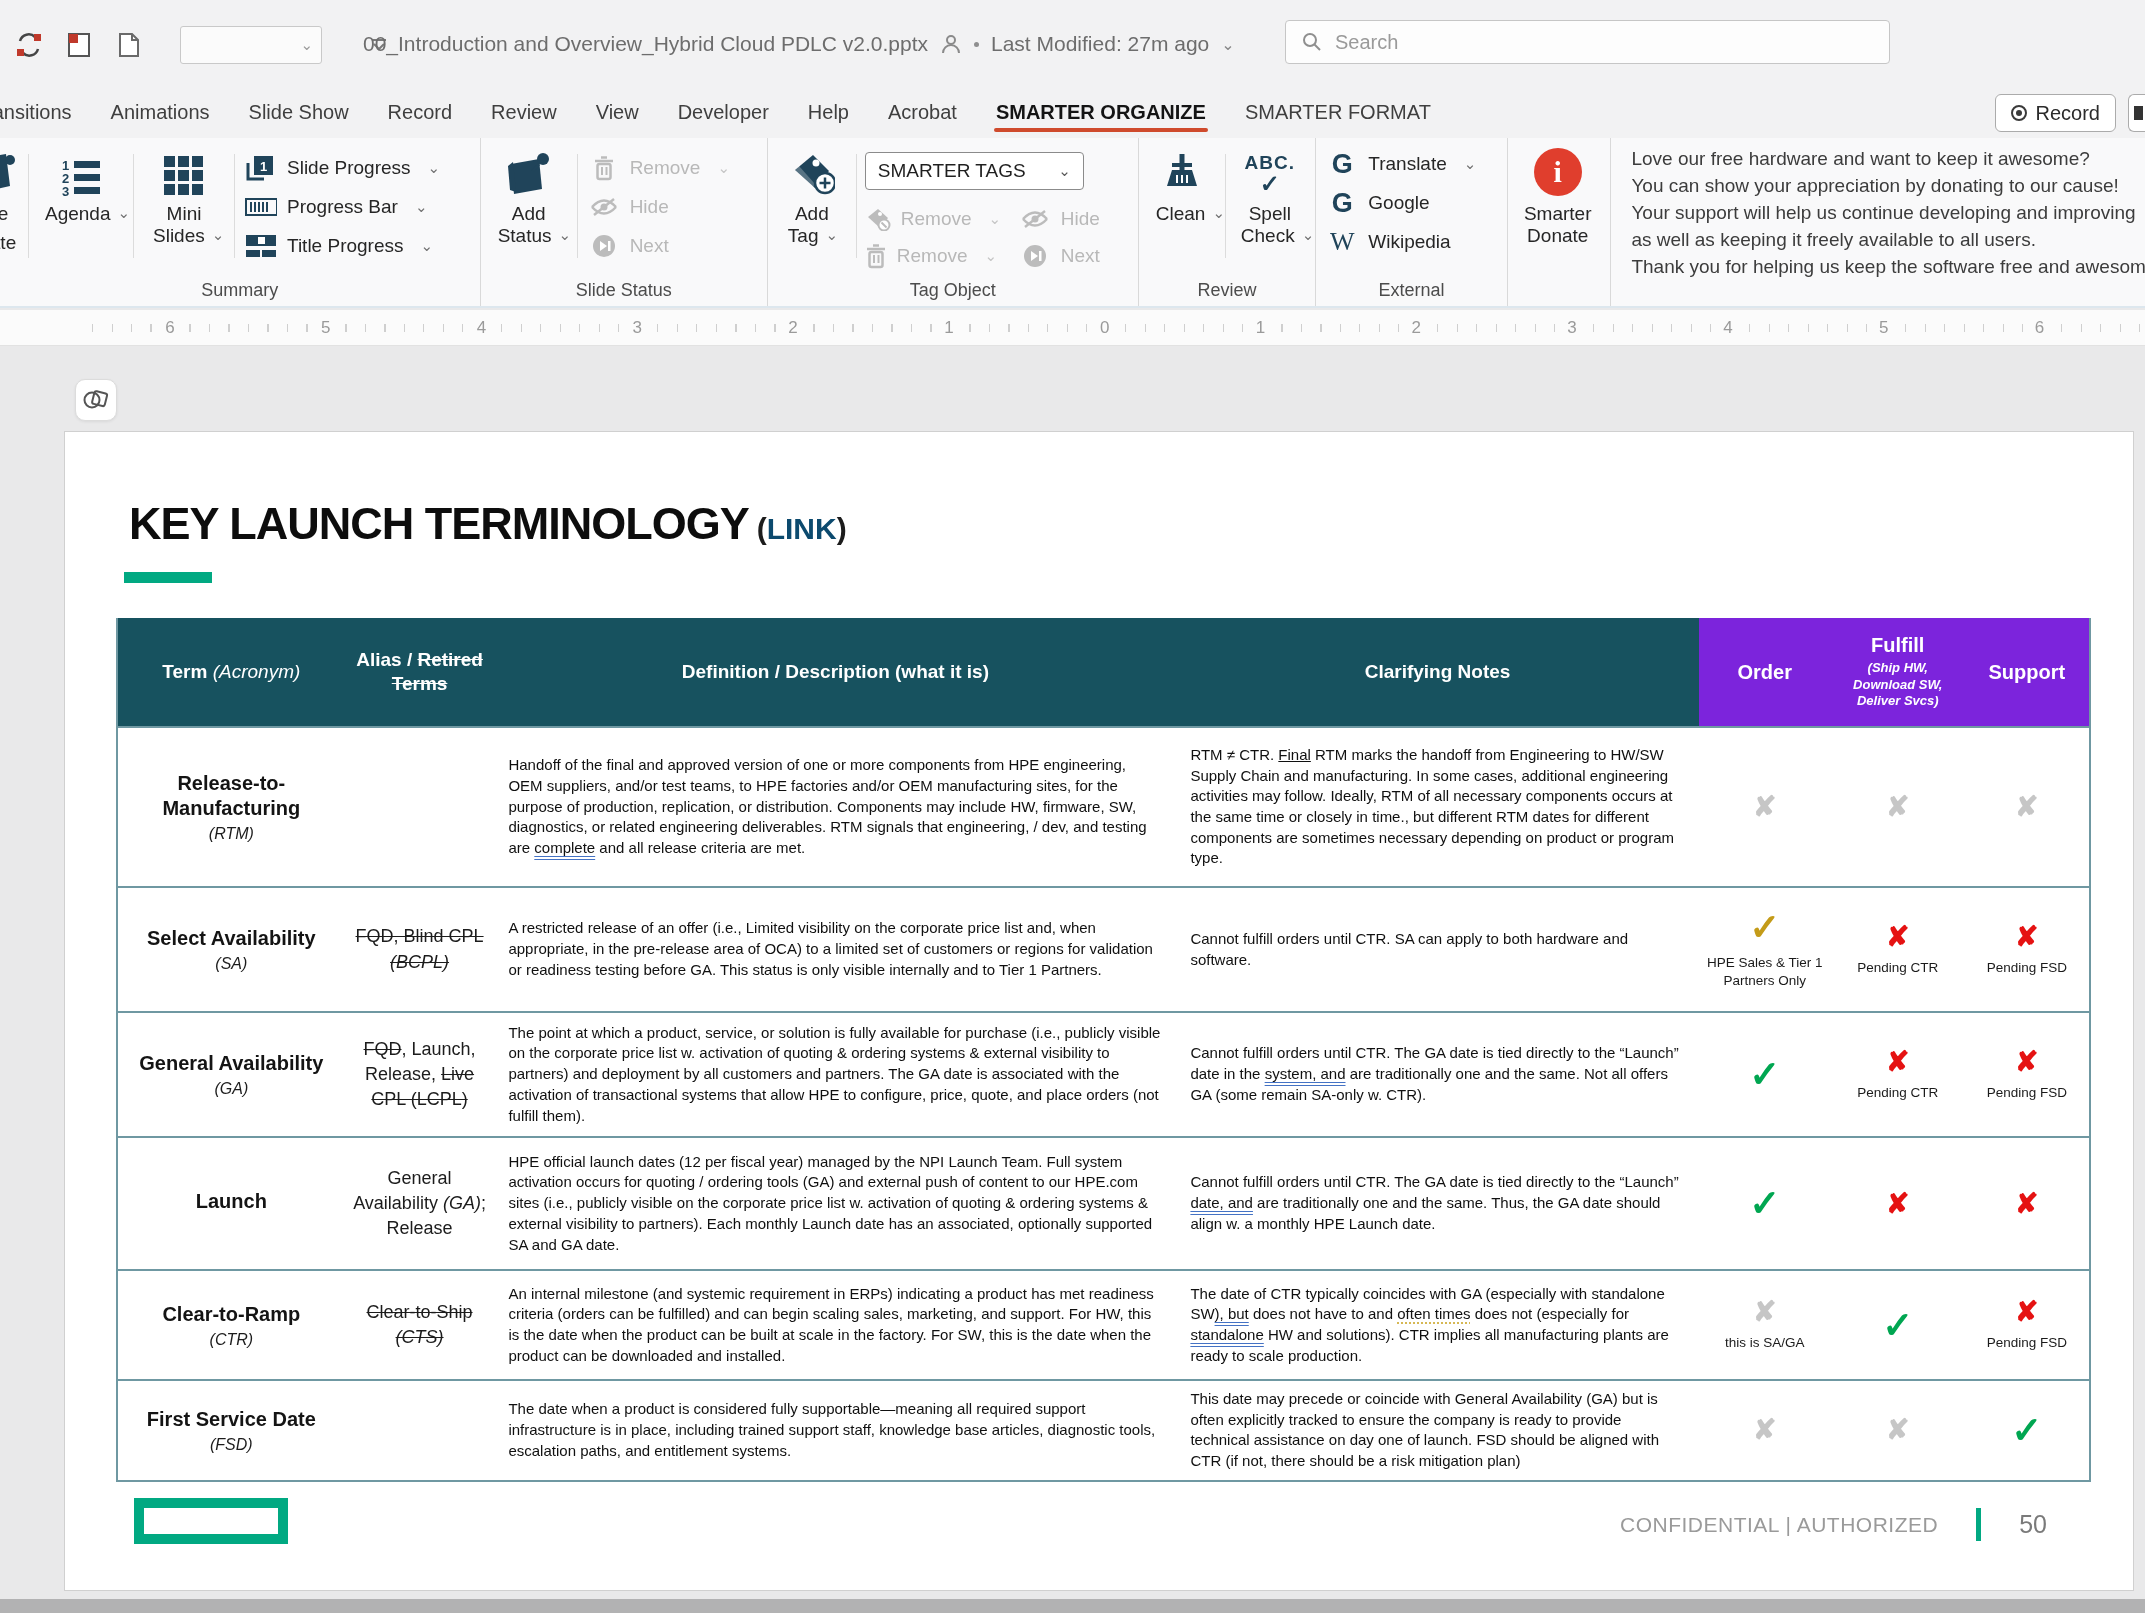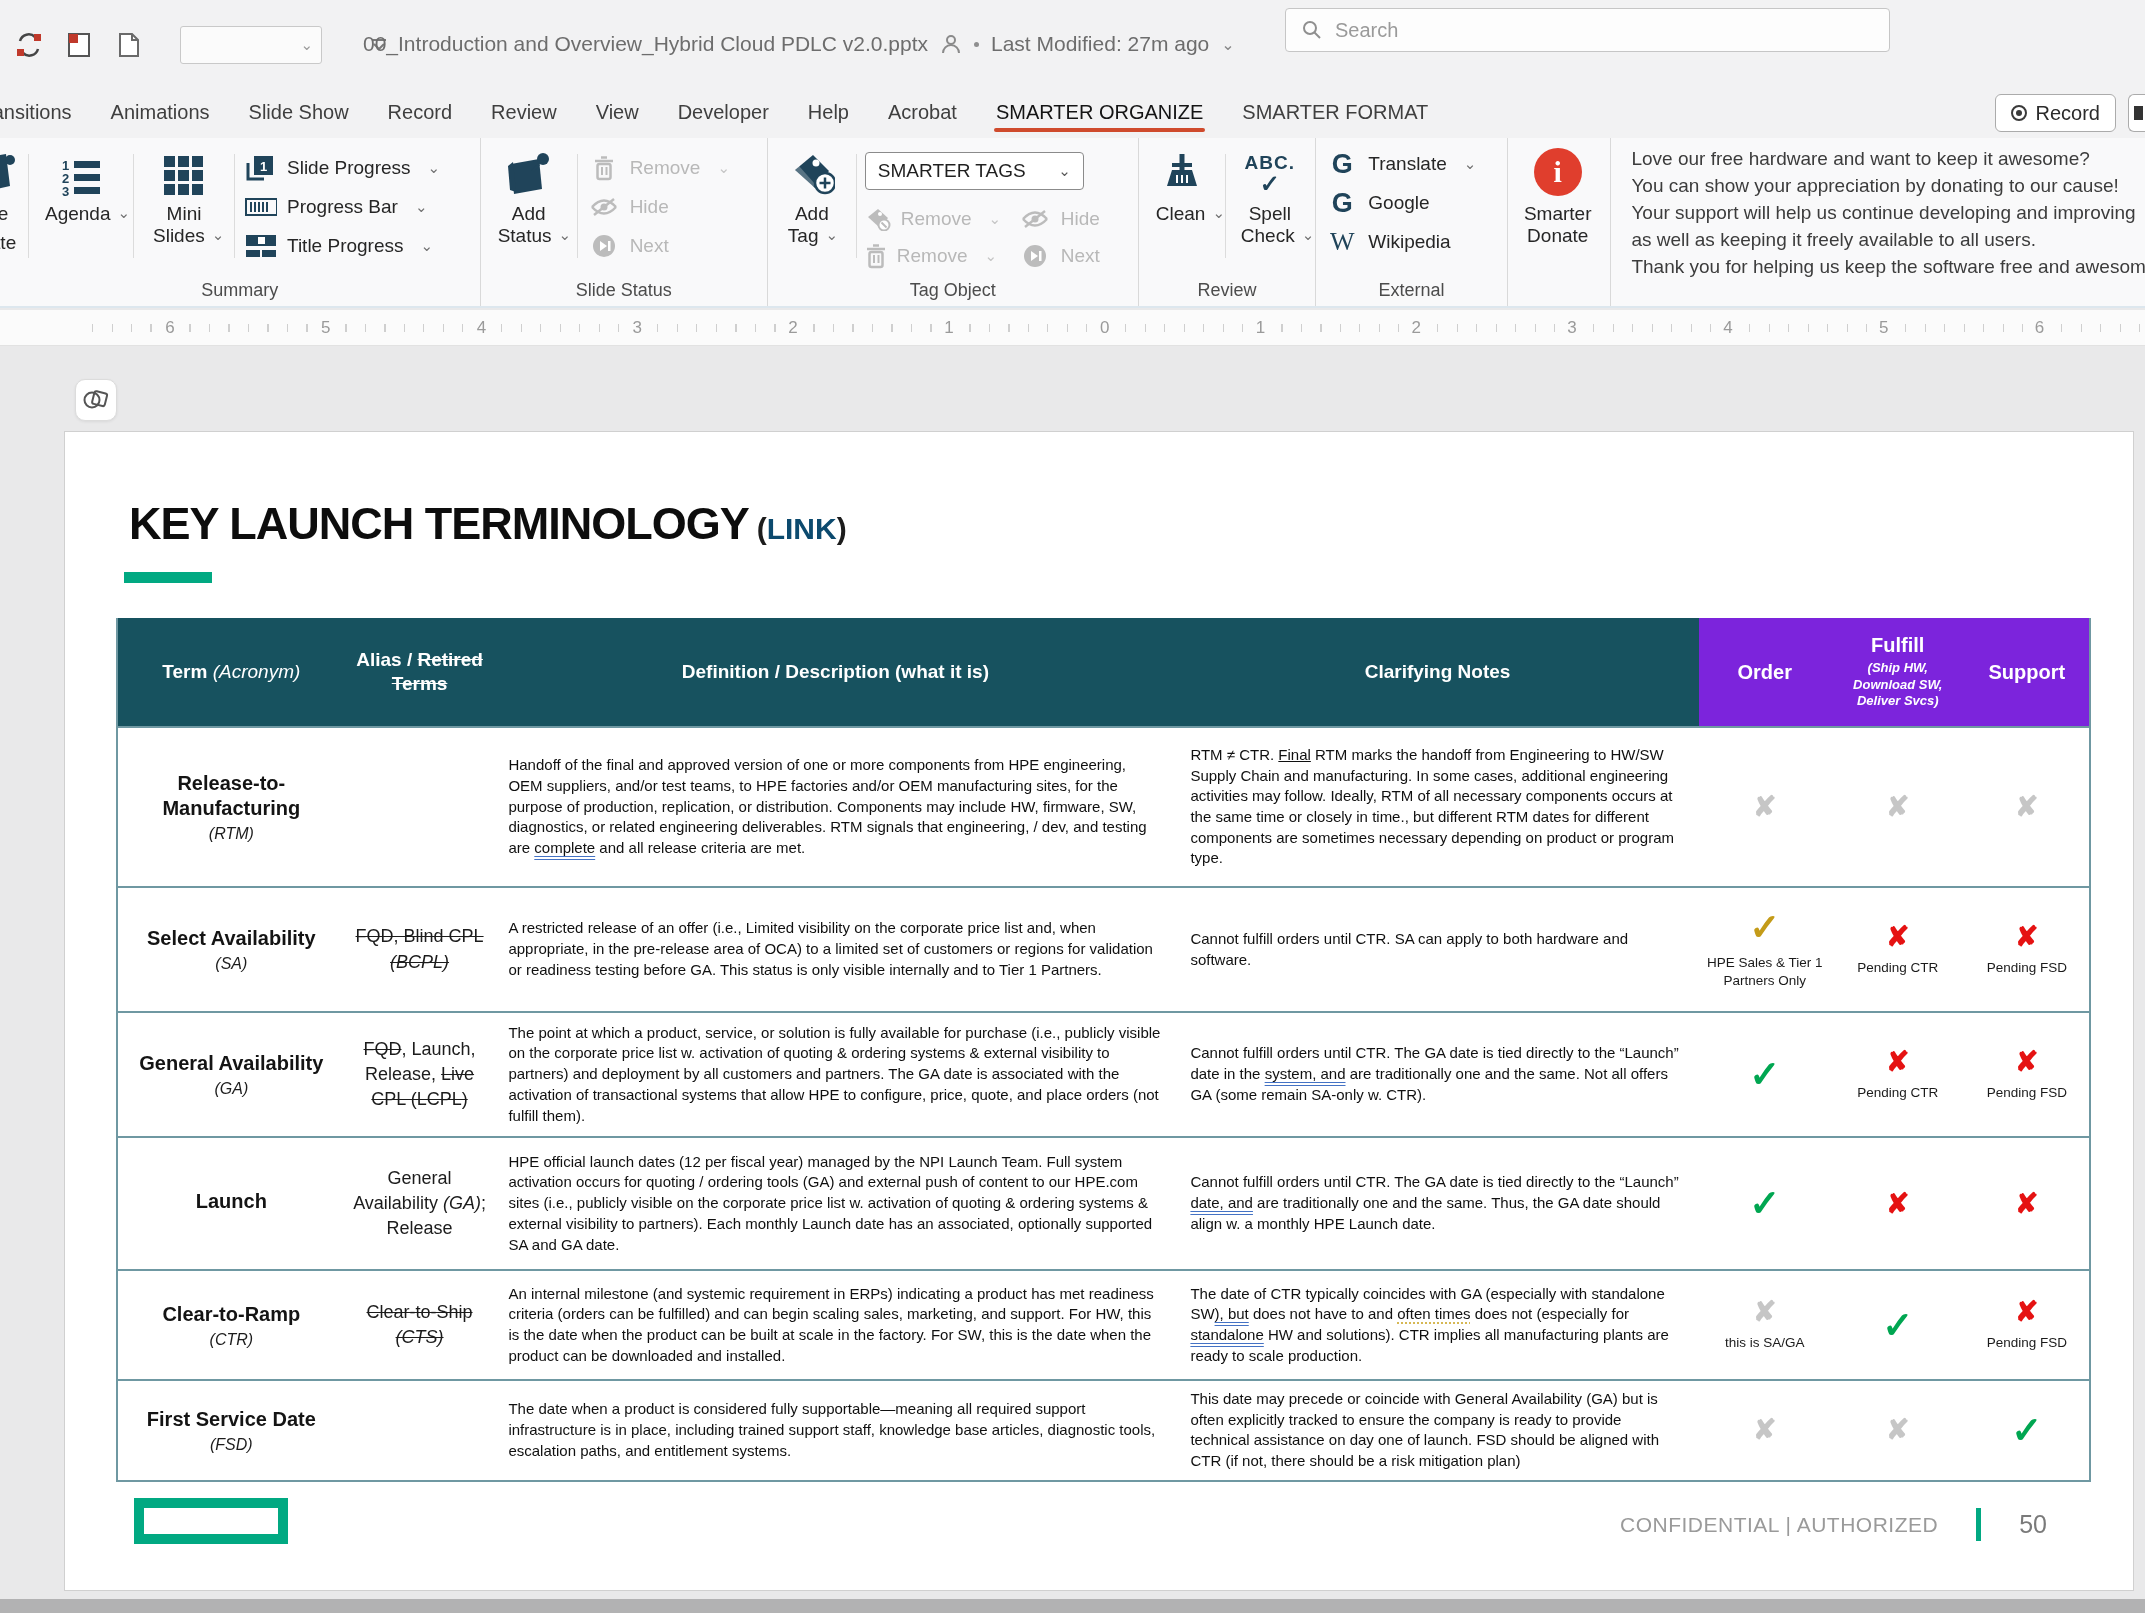--- a/index.html
+++ b/index.html
@@ -9,26 +9,26 @@
 
 .topbar{position:absolute;left:0;top:0;width:2145px;height:88px;background:#f2f2f3}
 .qat{position:absolute;left:14px;top:26px;display:flex;align-items:center;gap:20px}
 .qicon{width:30px;height:30px;display:flex;align-items:center;justify-content:center}
 .qat-dd{width:142px;height:38px;background:#fbfbfb;border:1px solid #c9c9c9;border-radius:3px;position:relative;margin-left:16px}
 .qat-dd .chev-in{position:absolute;right:8px;top:9px;color:#999;font-size:15px}
 .collapse-i{margin-left:22px}
 .doc-title{position:absolute;left:363px;top:0;height:88px;display:flex;align-items:center;gap:12px;color:#6d6d6d;font-size:21px;white-space:nowrap}
 .dot-sep{width:5px;height:5px;border-radius:50%;background:#8f8f8f}
 .chev{color:#8a8a8a;font-size:16px}
-.searchbox{position:absolute;left:1285px;top:8px;width:605px;height:44px;border:1px solid #c6c6c6;border-radius:4px;background:#fdfdfd;display:flex;align-items:center;gap:13px;padding-left:16px;color:#9a9a9a;font-size:20px}
+.searchbox{position:absolute;left:1285px;top:20px;width:605px;height:44px;border:1px solid #c6c6c6;border-radius:4px;background:#fdfdfd;display:flex;align-items:center;gap:13px;padding-left:16px;color:#9a9a9a;font-size:20px}
 
 .tabrow{position:absolute;left:0;top:88px;width:2145px;height:50px;background:#f2f2f3;display:flex;align-items:center;justify-content:space-between}
 .tabs{display:flex;gap:39px;align-items:center;margin-left:-14px;font-size:20px;color:#3f3f3f;white-space:nowrap}
 .tab{padding:8px 0 10px;position:relative}
-.tab[data-state="active"]{font-weight:400;color:#141414}
+.tab[data-state="active"]{font-weight:700;color:#141414}
 .tab[data-state="active"]::after{content:"";position:absolute;left:-2px;right:-2px;bottom:2px;height:4px;background:#cf4a2c;border-radius:2px}
 .tab-right{display:flex;align-items:center;gap:12px;padding-right:0}
 .record-btn{display:flex;align-items:center;gap:9px;background:#fff;border:1px solid #ababab;border-radius:6px;height:38px;padding:0 15px;font-size:20px;color:#2b2b2b}
 .rec-dot{width:16px;height:16px;border:2px solid #3a3a3a;border-radius:50%;position:relative}
 .rec-dot::after{content:"";position:absolute;left:3px;top:3px;width:6px;height:6px;border-radius:50%;background:#3a3a3a}
 .edge-btn{width:17px;height:38px;background:#fff;border:1px solid #ababab;border-right:none;border-radius:6px 0 0 6px;display:flex;align-items:center;padding-left:5px}
 .edge-btn::after{content:"";width:9px;height:14px;background:#333}
 
 .ribbon{position:absolute;left:0;top:138px;width:2145px;height:170px;background:#f9f9fa;border-bottom:2px solid #dde7ee;display:flex}
 .rgroup{position:relative;height:168px;border-right:1px solid #d9d9d9;display:flex;align-items:flex-start;padding-top:10px}

